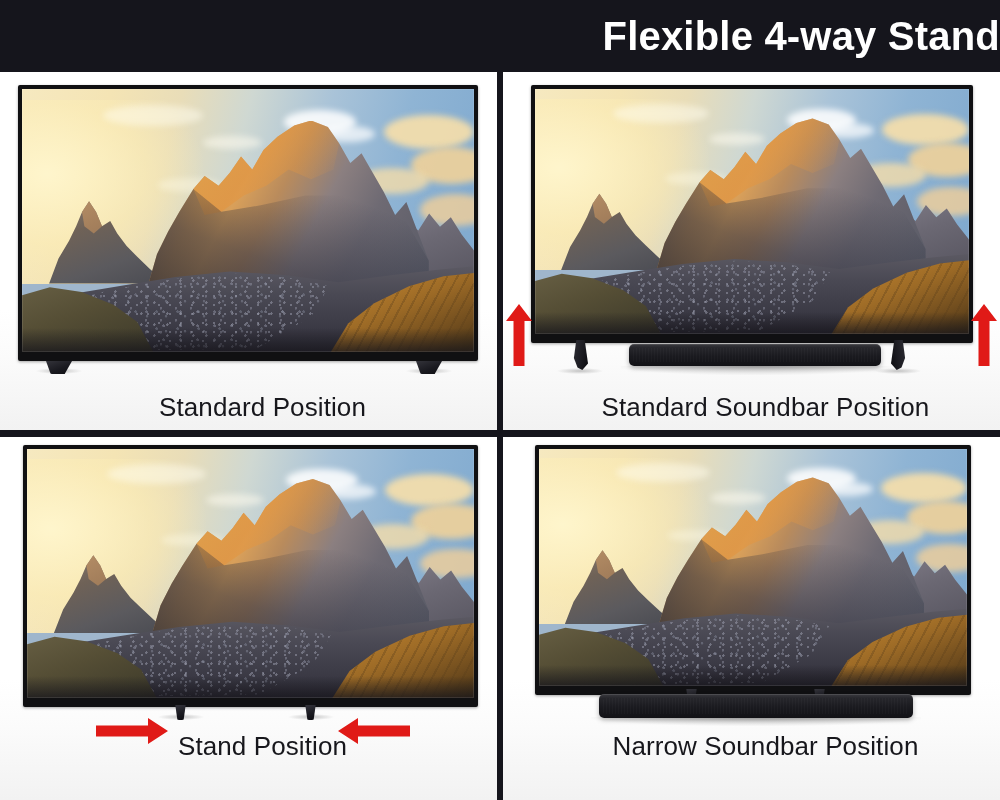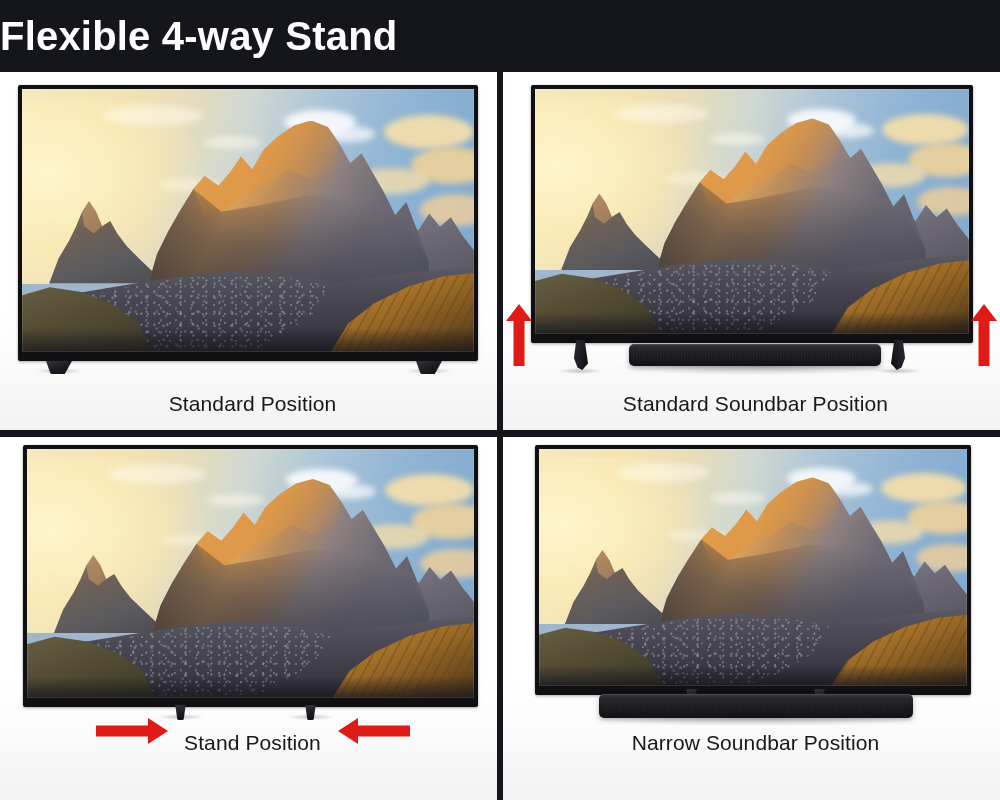--- a/index.html
+++ b/index.html
@@ -8,21 +8,21 @@
     background: #15151c;
     font-family: "Liberation Sans", sans-serif;
     overflow: hidden;
   }
   #root { position: relative; width: 1000px; height: 800px; background: #15151c; }
 
   
   .header {
     position: absolute; left: 0; top: 0; width: 1000px; height: 72px;
     background: #15151c;
-    display: flex; align-items: center; justify-content: flex-start;
+    display: flex; align-items: center; justify-content: flex-end;
   }
   .header-title {
     color: #ffffff;
     font-size: 40px;
     font-weight: 700;
     letter-spacing: .2px;
     line-height: 1;
     font-family: "Liberation Sans", sans-serif;
   }
 
@@ -261,24 +261,24 @@
     height: 9px;
     background: radial-gradient(ellipse at 50% 0%, rgba(0,0,0,.22) 0%, rgba(0,0,0,0) 75%);
   }
 
   
   .arrow { position: absolute; }
   .arrow-up svg, .arrow-right svg, .arrow-left svg { display: block; }
 
   
   .caption {
-    position: absolute; left: 4px; width: 100%;
+    position: absolute; left: 14px; width: 100%;
     text-align: center;
     color: #17171c;
-    font-size: 21px;
+    font-size: 26px;
     font-family: "Liberation Sans", sans-serif;
     letter-spacing: .1px;
   }
 </style>
 </head>
 <body>
 
 <div id="root">
 
   <div class="header">

